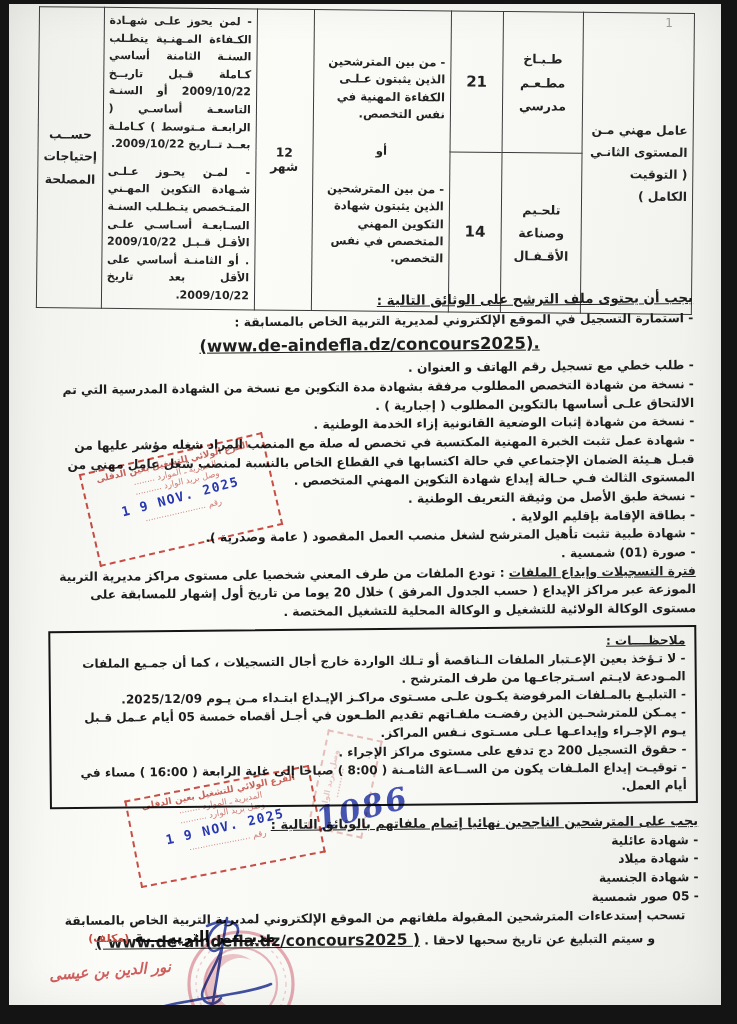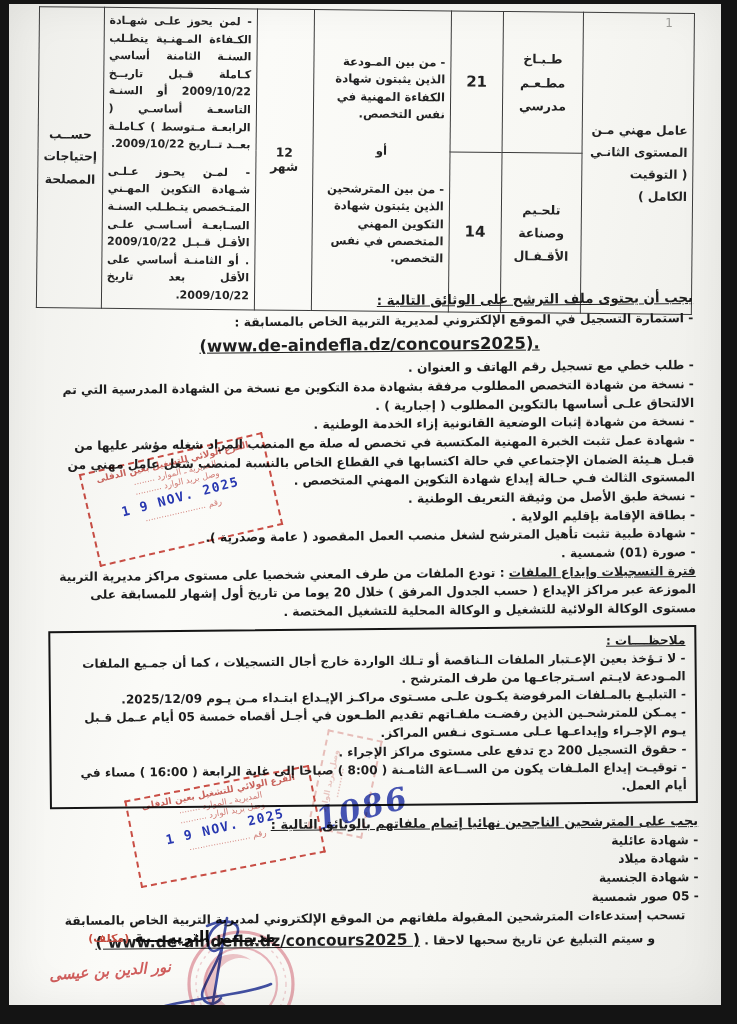--- a/index.html
+++ b/index.html
@@ -89,21 +89,21 @@
   <div class="pagemark">1</div>
 
   <div class="tablewrap">
     <table class="grid">
       <tbody>
           <tr class="r1">
         <td class="c-post" rowspan="2">عامل مهني مـن المستوى الثانـي ( التوقيت الكامل )</td>
         <td class="c-spec">طـبـاخ مطـعـم مدرسي</td>
         <td class="c-num">21</td>
         <td class="c-cond" rowspan="2">
-          <div>- من بين المـودعة الذين يثبتون شهادة الكفاءة المهنية في نفس التخصص.</div>
+          <div>- من بين المترشحين الذين يثبتون عـلـى الكفاءة المهنية في نفس التخصص.</div>
           <div class="or">أو</div>
           <div>- من بين المترشحين الذين يثبتون شهادة التكوين المهني المتخصص في نفس التخصص.</div>
         </td>
         <td class="c-dur" rowspan="2">12 شهر</td>
         <td class="c-req" rowspan="2">
           <div>- لمن يحوز علـى شهـادة الكـفاءة المـهنـية يتطـلب السنـة الثامنة أساسي كـاملة قـبل تاريــخ 2009/10/22 أو السنـة التاسعـة أساسـي ( الرابعـة مـتوسط ) كـاملـة بعــد تــاريخ 2009/10/22.</div>
           <div class="gap"></div>
           <div>- لمـن يحـوز عـلـى شـهادة التكوين المهـني المتـخصص يتـطـلب السنـة السـابعـة أسـاسـي علـى الأقـل قـبـل 2009/10/22 . أو الثامنـة أساسي على الأقل بعد تاريخ 2009/10/22.</div>
         </td>
         <td class="c-needs" rowspan="2">حســب إحتياجات المصلحة</td>

